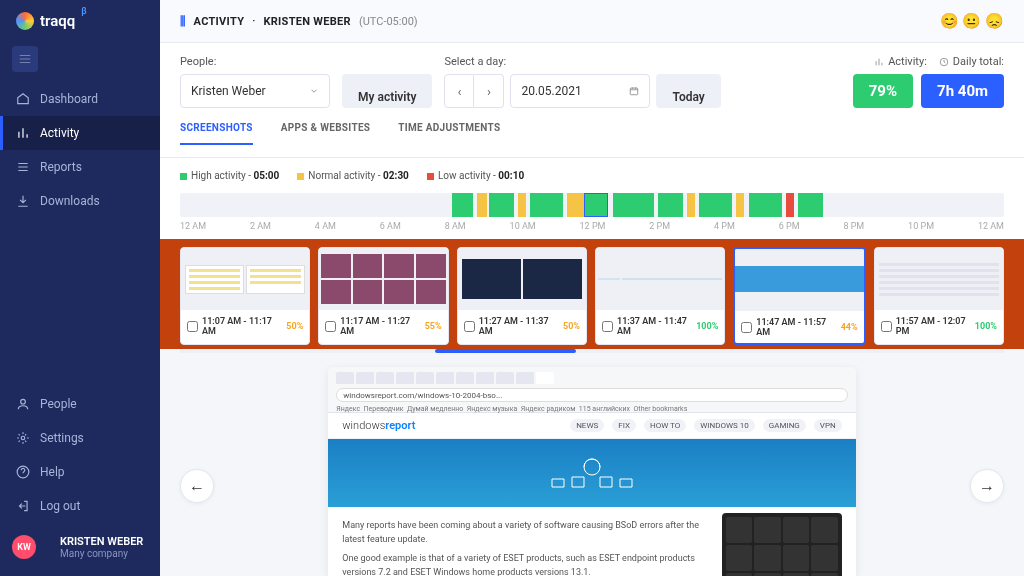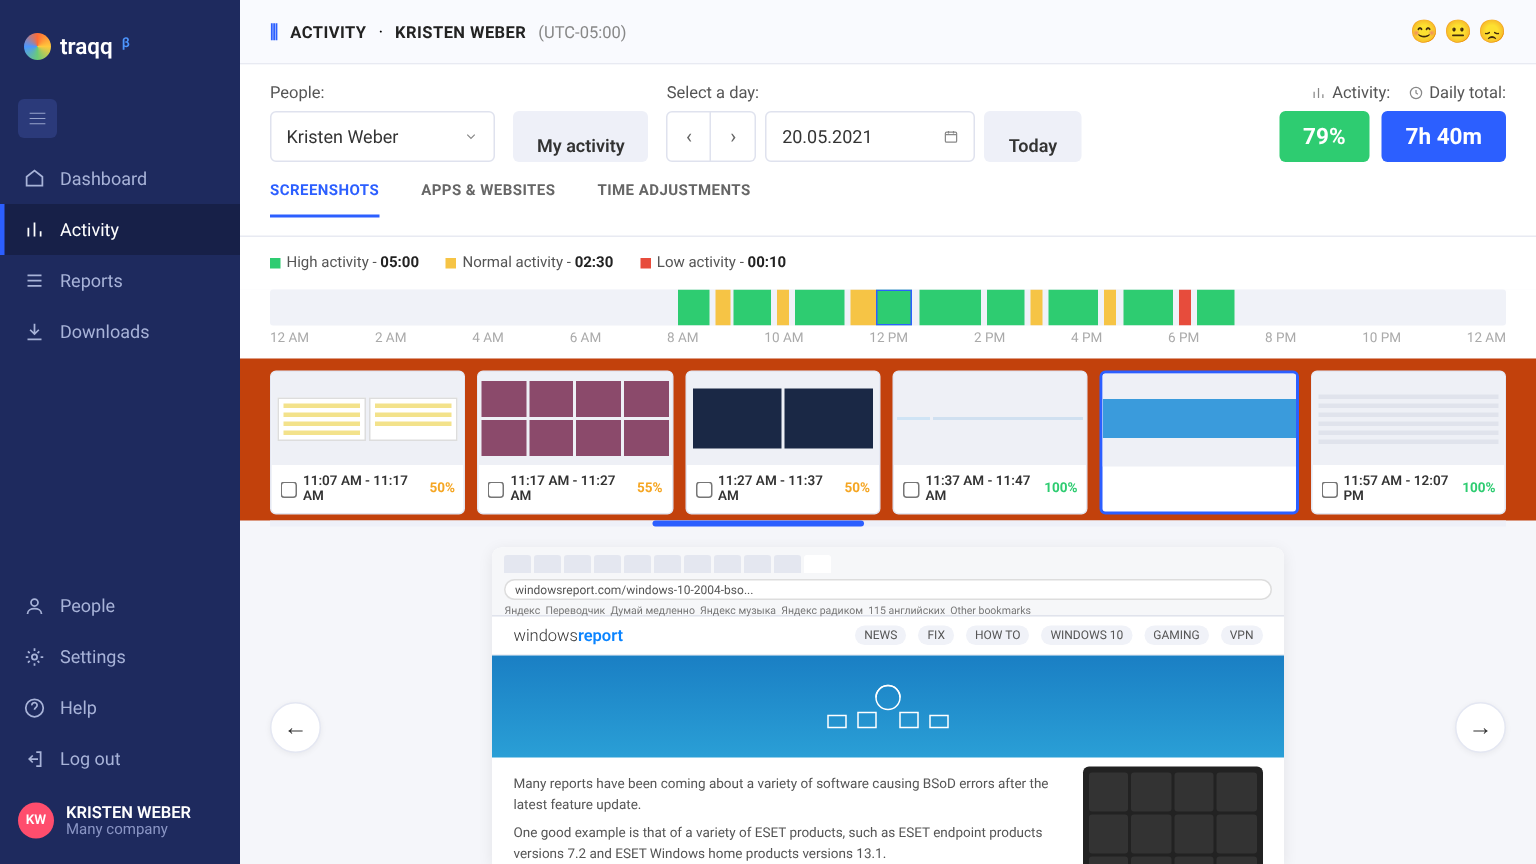--- a/index.html
+++ b/index.html
@@ -1,29 +1,29 @@
 <!DOCTYPE html>
 <html><head>
 <meta charset="utf-8">
 <style>
 *{box-sizing:border-box;margin:0;padding:0;font-family:-apple-system,BlinkMacSystemFont,"Segoe UI",Roboto,sans-serif}
 body{background:#f5f6fa;width:1024px;height:576px;overflow:hidden;font-size:12px}
 .app{display:flex;height:100%}
 .sidebar{width:160px;background:#1e2a5e;color:#a8b3d8;display:flex;flex-direction:column}
-.logo{display:flex;align-items:flex-end;gap:6px;padding:22px 16px;color:#fff;font-weight:600;font-size:15px}
+.logo{display:flex;align-items:flex-start;gap:6px;padding:12px 16px;color:#fff;font-weight:600;font-size:15px}
 .logo-mark{width:18px;height:18px;border-radius:50%;background:conic-gradient(#ff6b35,#ffc93c,#6bcb77,#4d96ff,#ff6b35)}
 .logo .beta{color:#4d96ff;font-size:9px;position:relative;top:-6px}
 .burger{margin:4px 12px 10px;width:26px;height:26px;border-radius:4px;background:#2b3a7a;display:flex;align-items:center;justify-content:center;cursor:pointer}
 .burger svg{width:14px;height:14px;stroke:#a8b3d8}
 .nav{flex:1}
 .nav-item{display:flex;align-items:center;gap:10px;padding:10px 16px;cursor:pointer;font-size:12px}
 .nav-item.active{background:#172048;color:#fff;border-left:3px solid #2c5fff;padding-left:13px}
 .nav-item svg{width:14px;height:14px;stroke:currentColor;fill:none;stroke-width:2}
 .nav-section{margin-top:auto}
-.user-block{display:flex;align-items:center;gap:8px;padding:12px 12px 16px}
+.user-block{display:flex;align-items:center;gap:24px;padding:12px 12px 16px}
 .avatar{width:24px;height:24px;border-radius:50%;background:#ff4d6d;color:#fff;font-size:9px;font-weight:600;display:flex;align-items:center;justify-content:center}
 .user-text{line-height:1.2}
 .user-text .name{color:#fff;font-weight:600;font-size:11px}
 .user-text .co{color:#8a95c4;font-size:10px}
 .main{flex:1;display:flex;flex-direction:column;overflow:hidden}
 .topbar{display:flex;align-items:center;padding:12px 20px;gap:8px;border-bottom:1px solid #e8eaf2;background:#f9fafe}
 .topbar .crumb-icon{color:#2c5fff;font-weight:bold}
 .topbar .crumb{font-weight:700;font-size:11px;letter-spacing:.3px;color:#222}
 .topbar .utc{color:#888;font-size:11px}
 .topbar .emojis{margin-left:auto;display:flex;gap:4px;font-size:15px}
@@ -357,20 +357,25 @@
         <div class="card selected">
           <div class="thumb">
             <div class="th-e">
               <div class="tp"></div>
               <div class="bt">
                 <div class="t"></div>
                 <div class="k"></div>
               </div>
             </div>
           </div>
+          <div class="card-foot">
+            <input type="checkbox" style="">
+            <span>11:47 AM - 11:57 AM</span>
+            <span class="pct p-yel">44%</span>
+          </div>
         </div>
         <div class="card">
           <div class="thumb">
             <div class="th-f">
               <div class="ln"></div>
               <div class="ln"></div>
               <div class="ln"></div>
               <div class="ln"></div>
               <div class="ln"></div>
               <div class="ln"></div>

